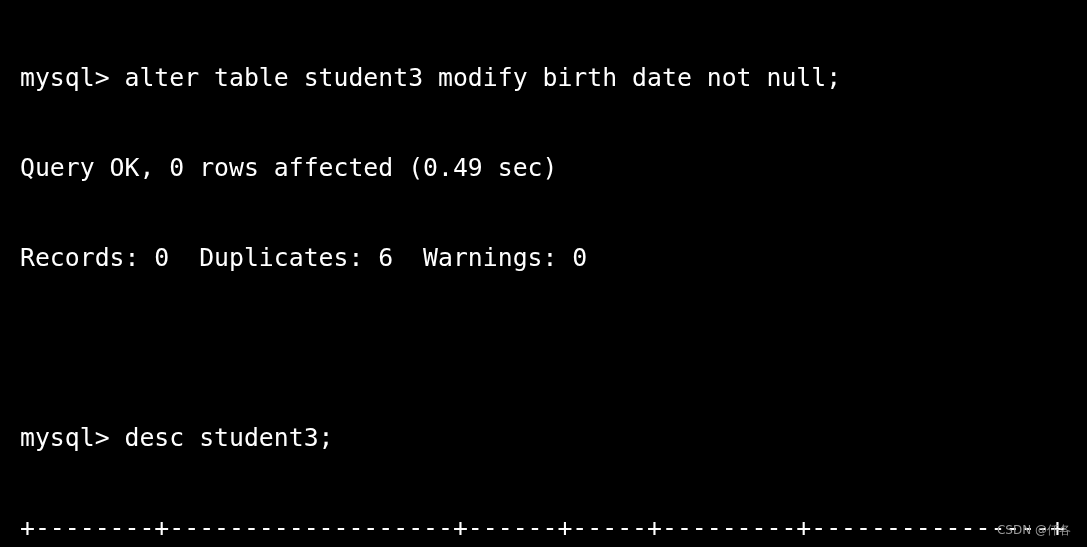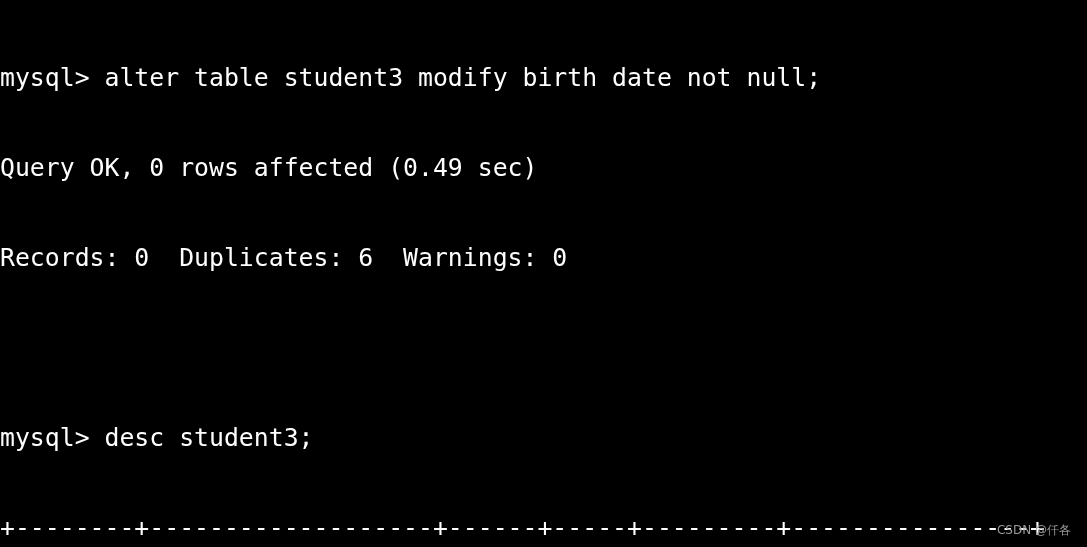--- a/index.html
+++ b/index.html
@@ -3,21 +3,21 @@
   <meta charset="utf-8">
   <style>
     html, body { margin: 0; padding: 0; background: #000; }
     body { width: 1087px; height: 547px; overflow: hidden; position: relative; }
     .term {
       position: absolute; left: 0; top: 3px;
       font-family: "DejaVu Sans Mono", "Liberation Mono", monospace;
       font-size: 24.8px; line-height: 30px; color: #ffffff;
       white-space: pre; letter-spacing: 0px;
     }
-    .line { height: 30px; white-space: pre; }
+    .line { height: 30px; white-space: pre; margin-left: 20px; }
     .watermark {
       position: absolute; right: 16px; bottom: 8px;
       font-family: "DejaVu Sans", "Liberation Sans", sans-serif;
       font-size: 12px; color: #9a9a9a;
     }
   </style>
 </head>
 <body>
 
 <div class="term">

